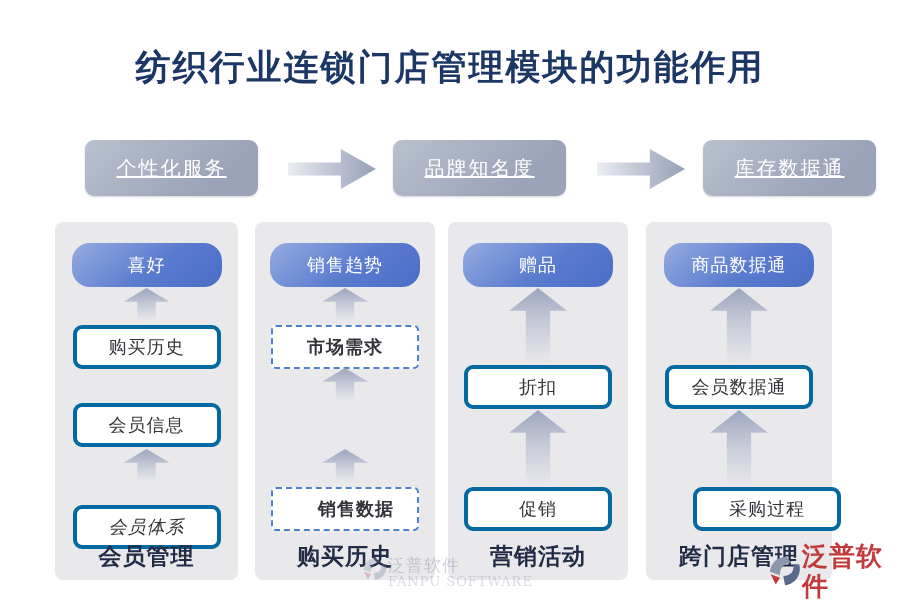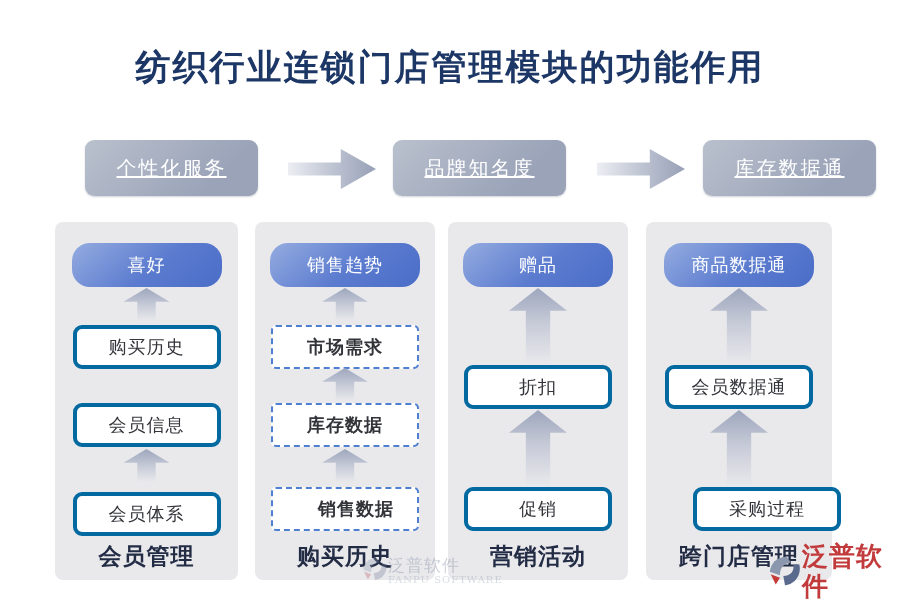--- a/index.html
+++ b/index.html
@@ -60,21 +60,21 @@
   .col-label{
     position:absolute;top:319px;left:0;width:100%;text-align:center;
     font-size:23px;font-weight:bold;color:#232c45;letter-spacing:1px;
   }
   
   .wm-center{
     position:absolute;left:362px;top:556px;display:flex;align-items:flex-start;
     opacity:0.32;
   }
   .wm-center .wm-name{font-size:17px;color:#6a7490;letter-spacing:1px;line-height:18px;}
-  .wm-center .wm-sub{font-size:10px;color:#8a93aa;letter-spacing:1px;}
+  .wm-center .wm-sub{font-size:13px;color:#8a93aa;letter-spacing:1px;}
   .wm-corner{position:absolute;left:768px;top:541px;width:132px;}
   .wm-corner .wm-row{display:flex;align-items:center;}
   .wm-corner .wm-name{font-size:26px;font-weight:bold;color:#c23b3c;letter-spacing:1px;line-height:30px;}
   .logo{flex:0 0 auto;}
 </style>
 </head>
 <body>
 
 <div class="title">纺织行业连锁门店管理模块的功能作用</div>
 
@@ -83,30 +83,29 @@
 <div class="gbox" style="left:393px;">品牌知名度</div>
 <div class="right-arrow" style="left:597px;"></div>
 <div class="gbox" style="left:703px;">库存数据通</div>
 
 <div class="panel" style="left:55px;width:183px;">
   <div class="hbox">喜好</div>
   <div class="up-arrow" style="top:66px;"></div>
   <div class="wbox" style="top:103px;">购买历史</div>
   <div class="wbox" style="top:181px;">会员信息</div>
   <div class="up-arrow" style="top:227px;"></div>
-  <div class="wbox" style="top:270px;">会员体系</div>
+  <div class="wbox" style="top:283px;font-style:italic;">会员体系</div>
   <div class="col-label">会员管理</div>
 </div>
 
 <div class="panel" style="left:255px;width:180px;">
   <div class="hbox">销售趋势</div>
   <div class="up-arrow" style="top:66px;"></div>
   <div class="wbox dbox" style="top:103px;">市场需求</div>
   <div class="up-arrow" style="top:146px;"></div>
-  <div class="wbox dbox" style="top:181px;">库存数据</div>
   <div class="up-arrow" style="top:227px;"></div>
   <div class="wbox dbox" style="top:265px;padding-left:22px;">销售数据</div>
   <div class="col-label">购买历史</div>
 </div>
 
 <div class="panel" style="left:448px;width:180px;">
   <div class="hbox">赠品</div>
   <div class="up-arrow tall" style="top:66px;"></div>
   <div class="wbox" style="top:143px;">折扣</div>
   <div class="up-arrow tall" style="top:188px;"></div>

